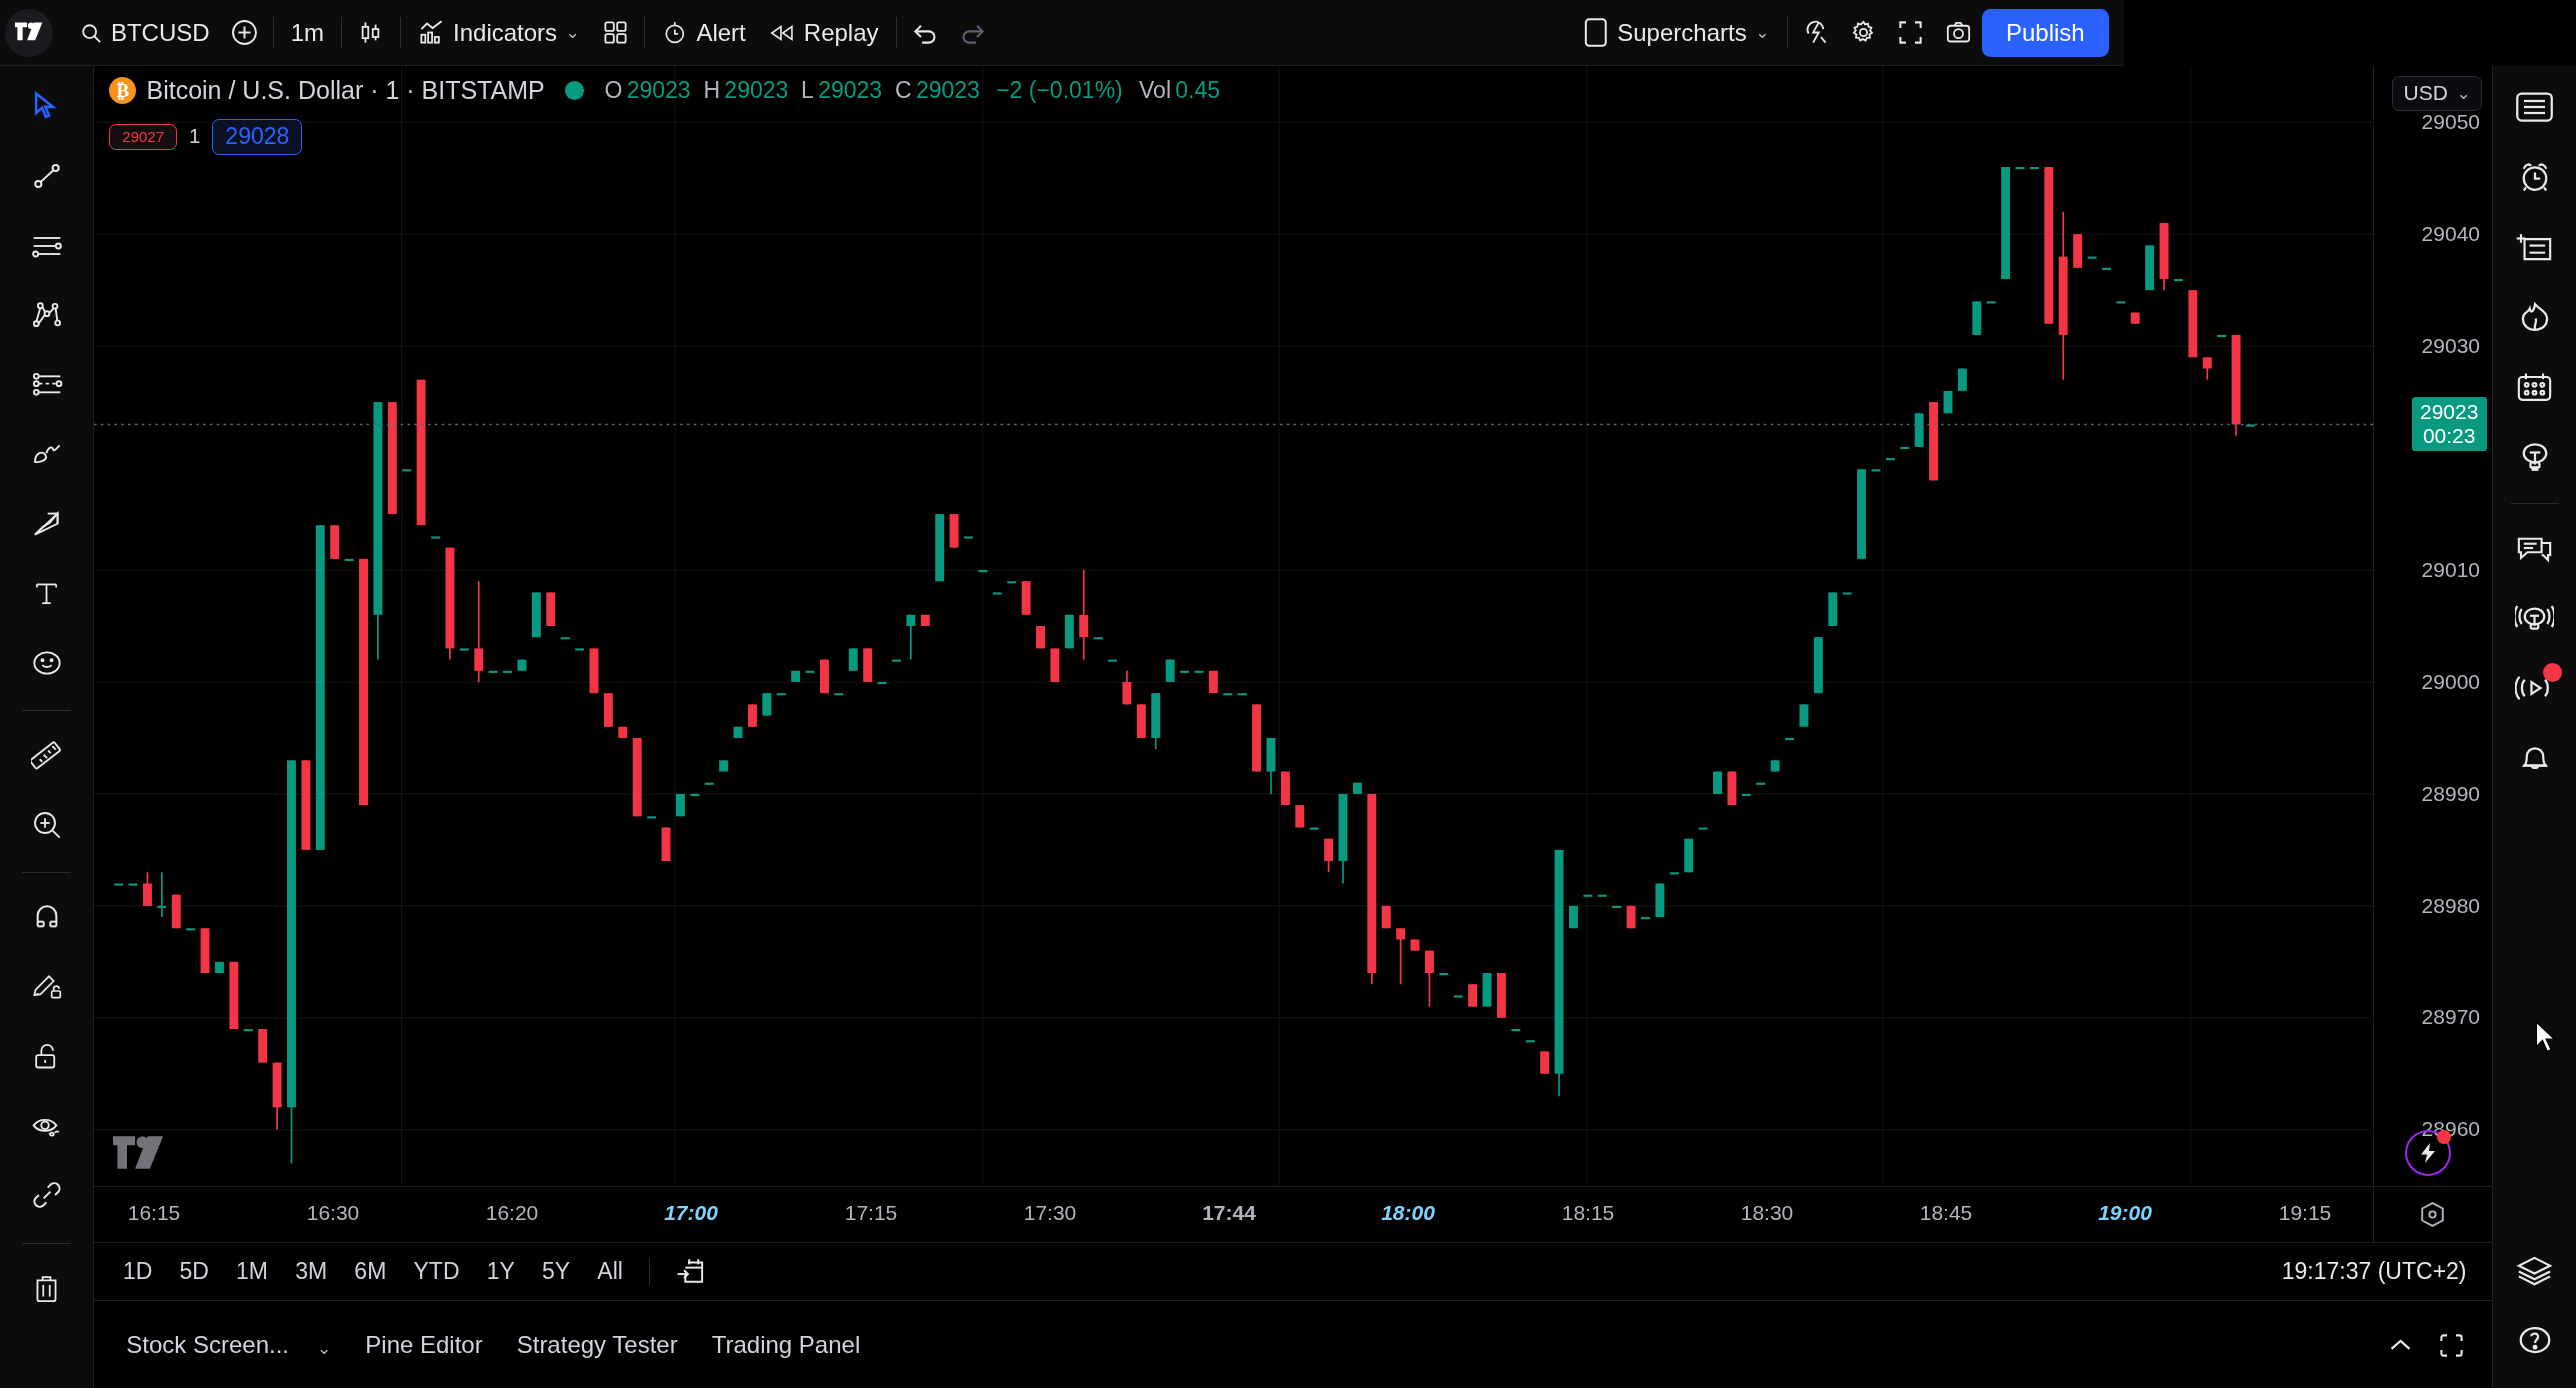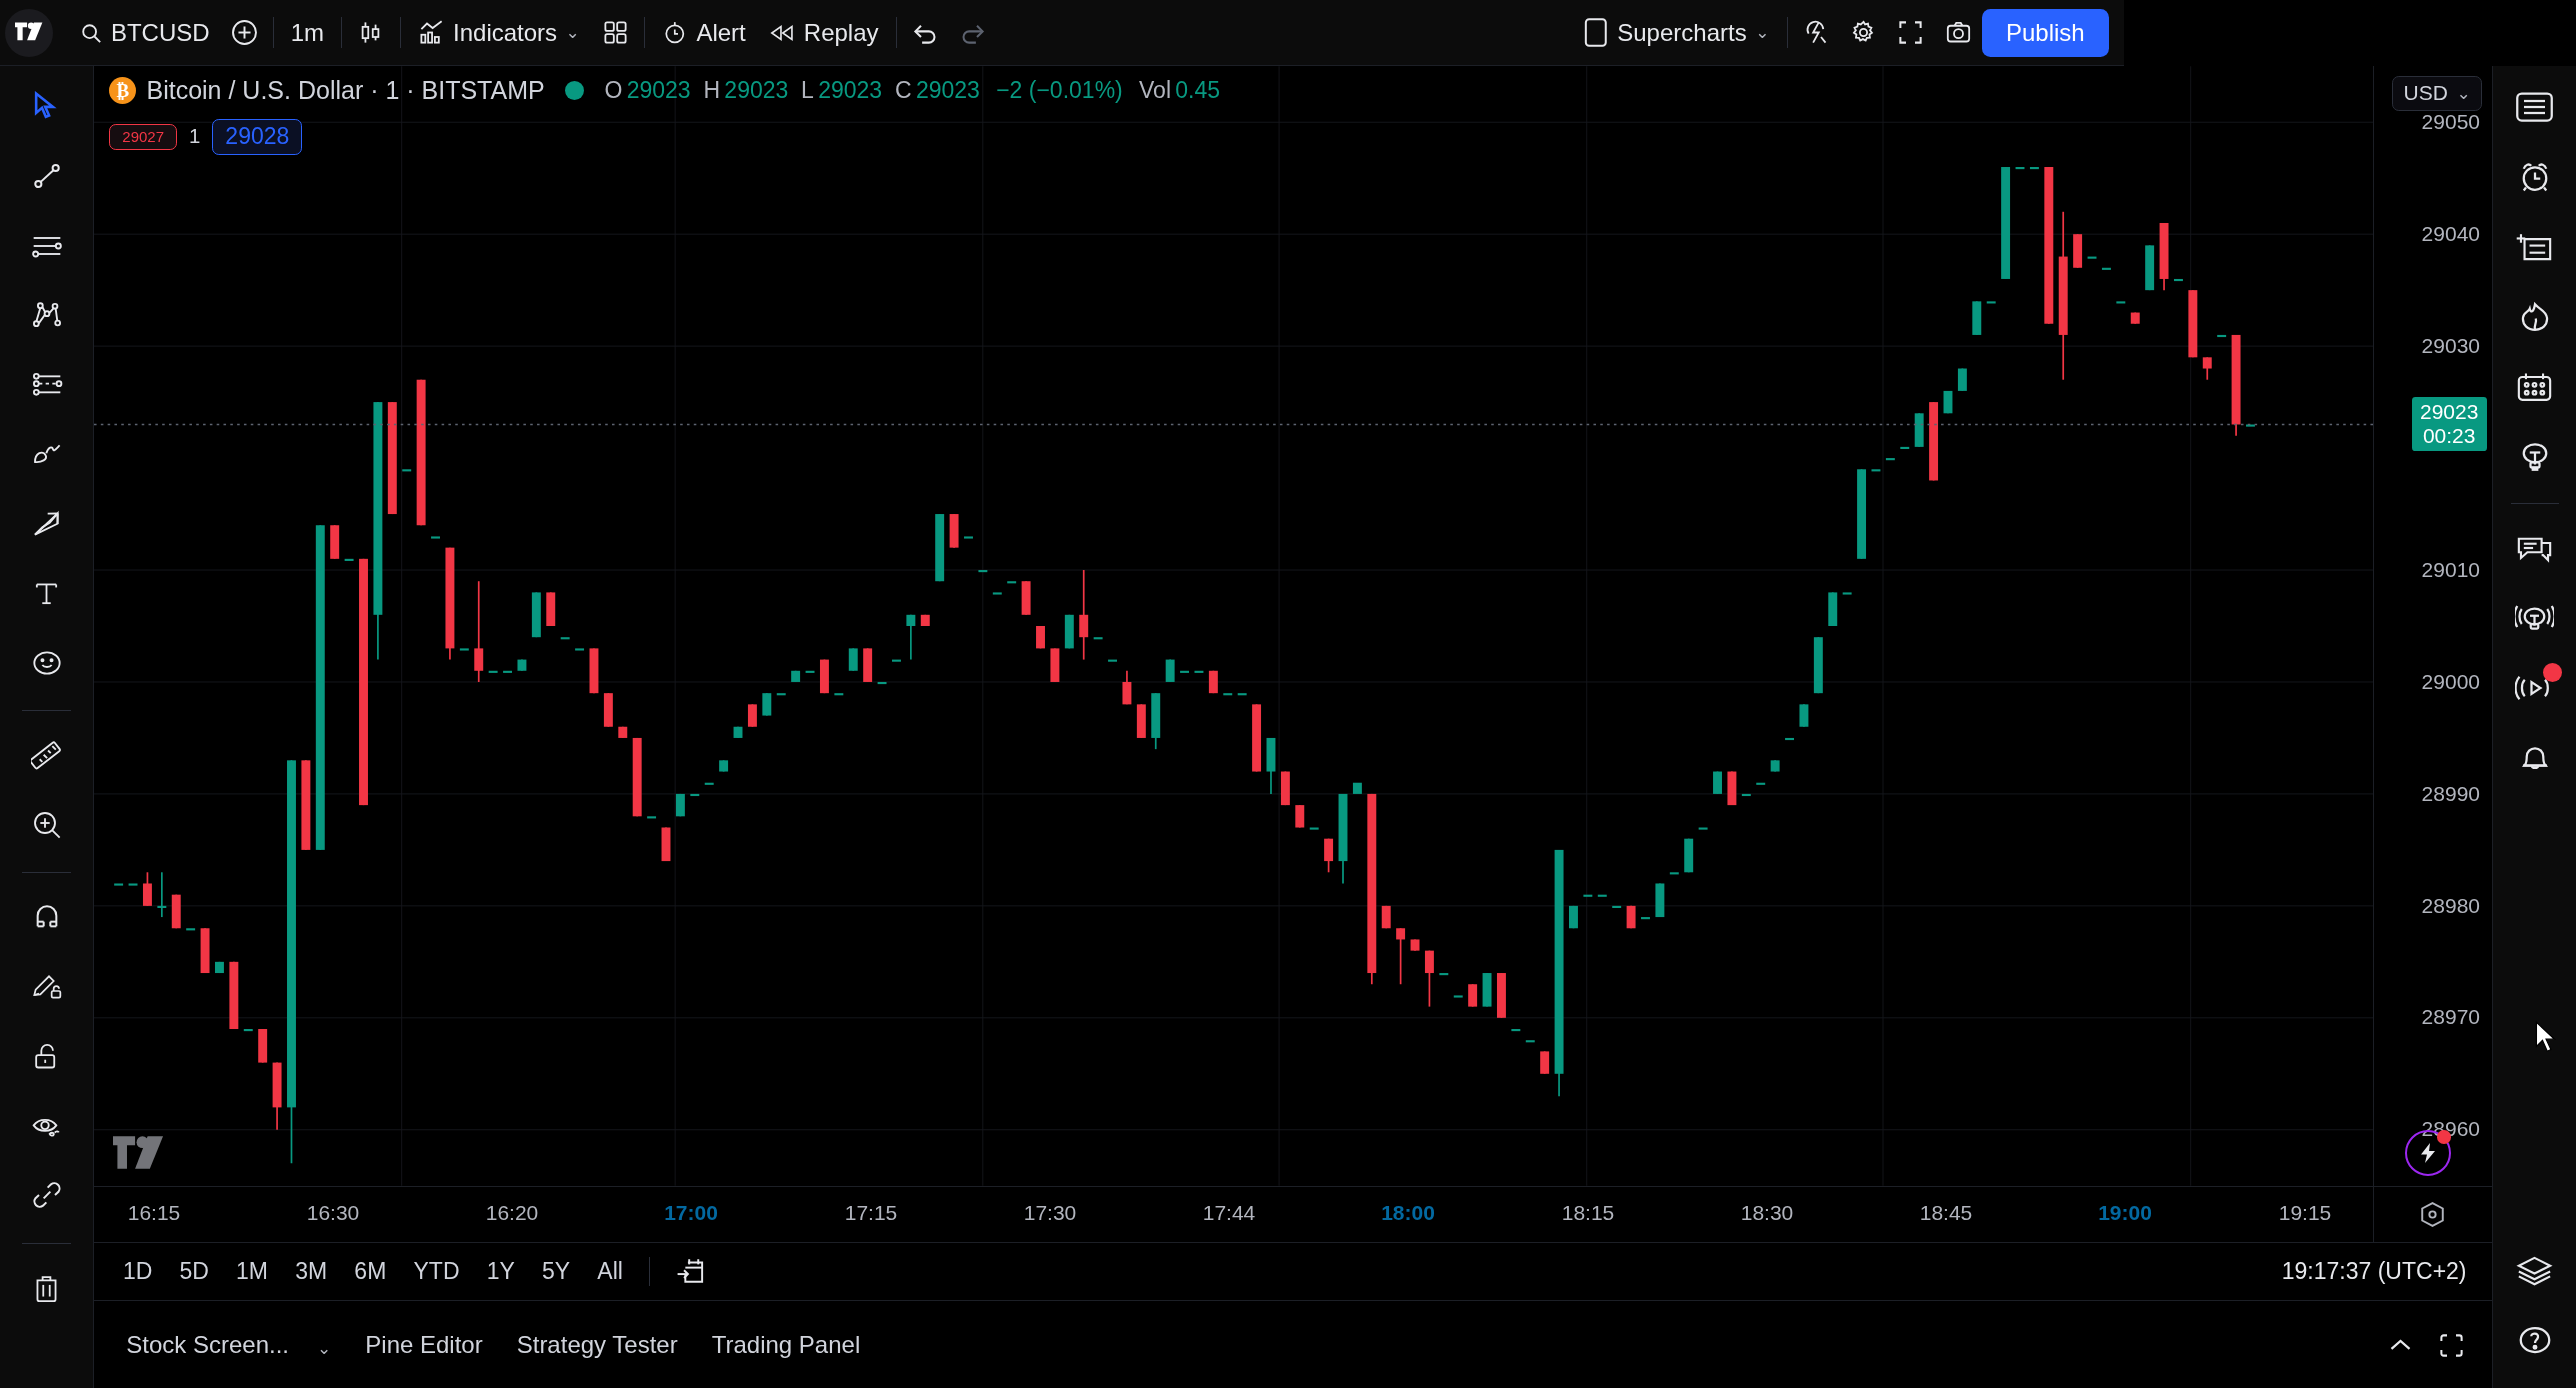--- a/index.html
+++ b/index.html
@@ -120,21 +120,21 @@
   }
 
   .timescale {
     position: absolute; left: 0; right: 119px; bottom: 0; height: 56px;
     border-top: 0.9px solid #1c1f26;
   }
   .time-tick {
     position: absolute; top: 13.6px; transform: translateX(-50%);
     color: #b2b5be; font-size: 21px; white-space: nowrap;
   }
-  .time-tick.bold { color: #0369a1; font-weight: bold; }
+  .time-tick.bold { color: #7dd3fc; font-weight: bold; font-style: italic; }
   .ts-corner {
     position: absolute; right: 0; bottom: 0; width: 119px; height: 56px;
     border-top: 0.9px solid #1c1f26; display: flex; align-items: center; justify-content: center;
   }
   .lightning {
     position: absolute; right: 41px; bottom: 66px; width: 46px; height: 46px;
     border-radius: 50%; border: 2.6px solid #9c27f0; display: flex;
     align-items: center; justify-content: center; cursor: pointer;
   }
   .lightning .ld { position: absolute; top: -1.7px; right: -1.7px; width: 13.6px; height: 13.6px;
@@ -893,21 +893,21 @@
         </div>
       </div>
 
     <div class="timescale" id="timescale">
         <div class="time-tick" style="left: 60px;">16:15</div>
         <div class="time-tick" style="left: 239px;">16:30</div>
         <div class="time-tick" style="left: 418px;">16:20</div>
         <div class="time-tick bold" style="left: 597px;">17:00</div>
         <div class="time-tick" style="left: 777px;">17:15</div>
         <div class="time-tick" style="left: 956px;">17:30</div>
-        <div class="time-tick" style="left: 1135px;">17:44</div>
+        <div class="time-tick" style="left: 1135px; font-weight: bold;">17:44</div>
         <div class="time-tick bold" style="left: 1314px;">18:00</div>
         <div class="time-tick" style="left: 1494px;">18:15</div>
         <div class="time-tick" style="left: 1673px;">18:30</div>
         <div class="time-tick" style="left: 1852px;">18:45</div>
         <div class="time-tick bold" style="left: 2031px;">19:00</div>
         <div class="time-tick" style="left: 2211px;">19:15</div>
       </div>
     <div class="ts-corner">
       <svg width="29" height="29" viewBox="0 0 24 24" fill="none" stroke="#b2b5be" stroke-width="1.6">
         <polygon points="12,2.5 20.5,7 20.5,17 12,21.5 3.5,17 3.5,7"></polygon>

